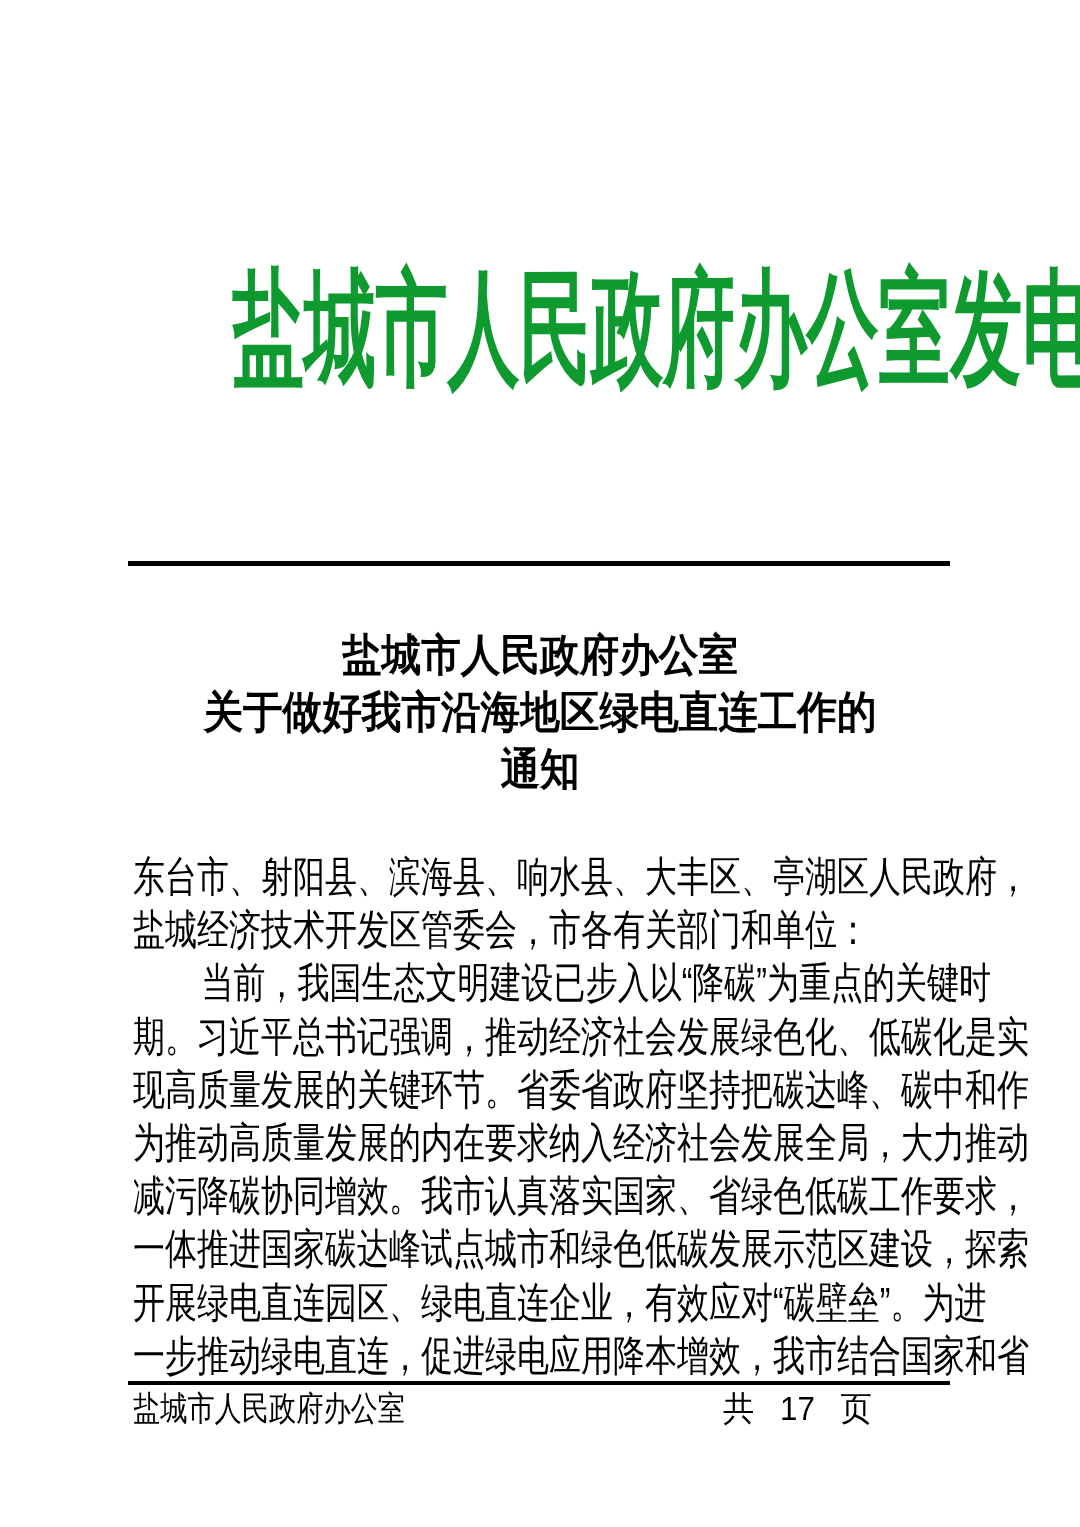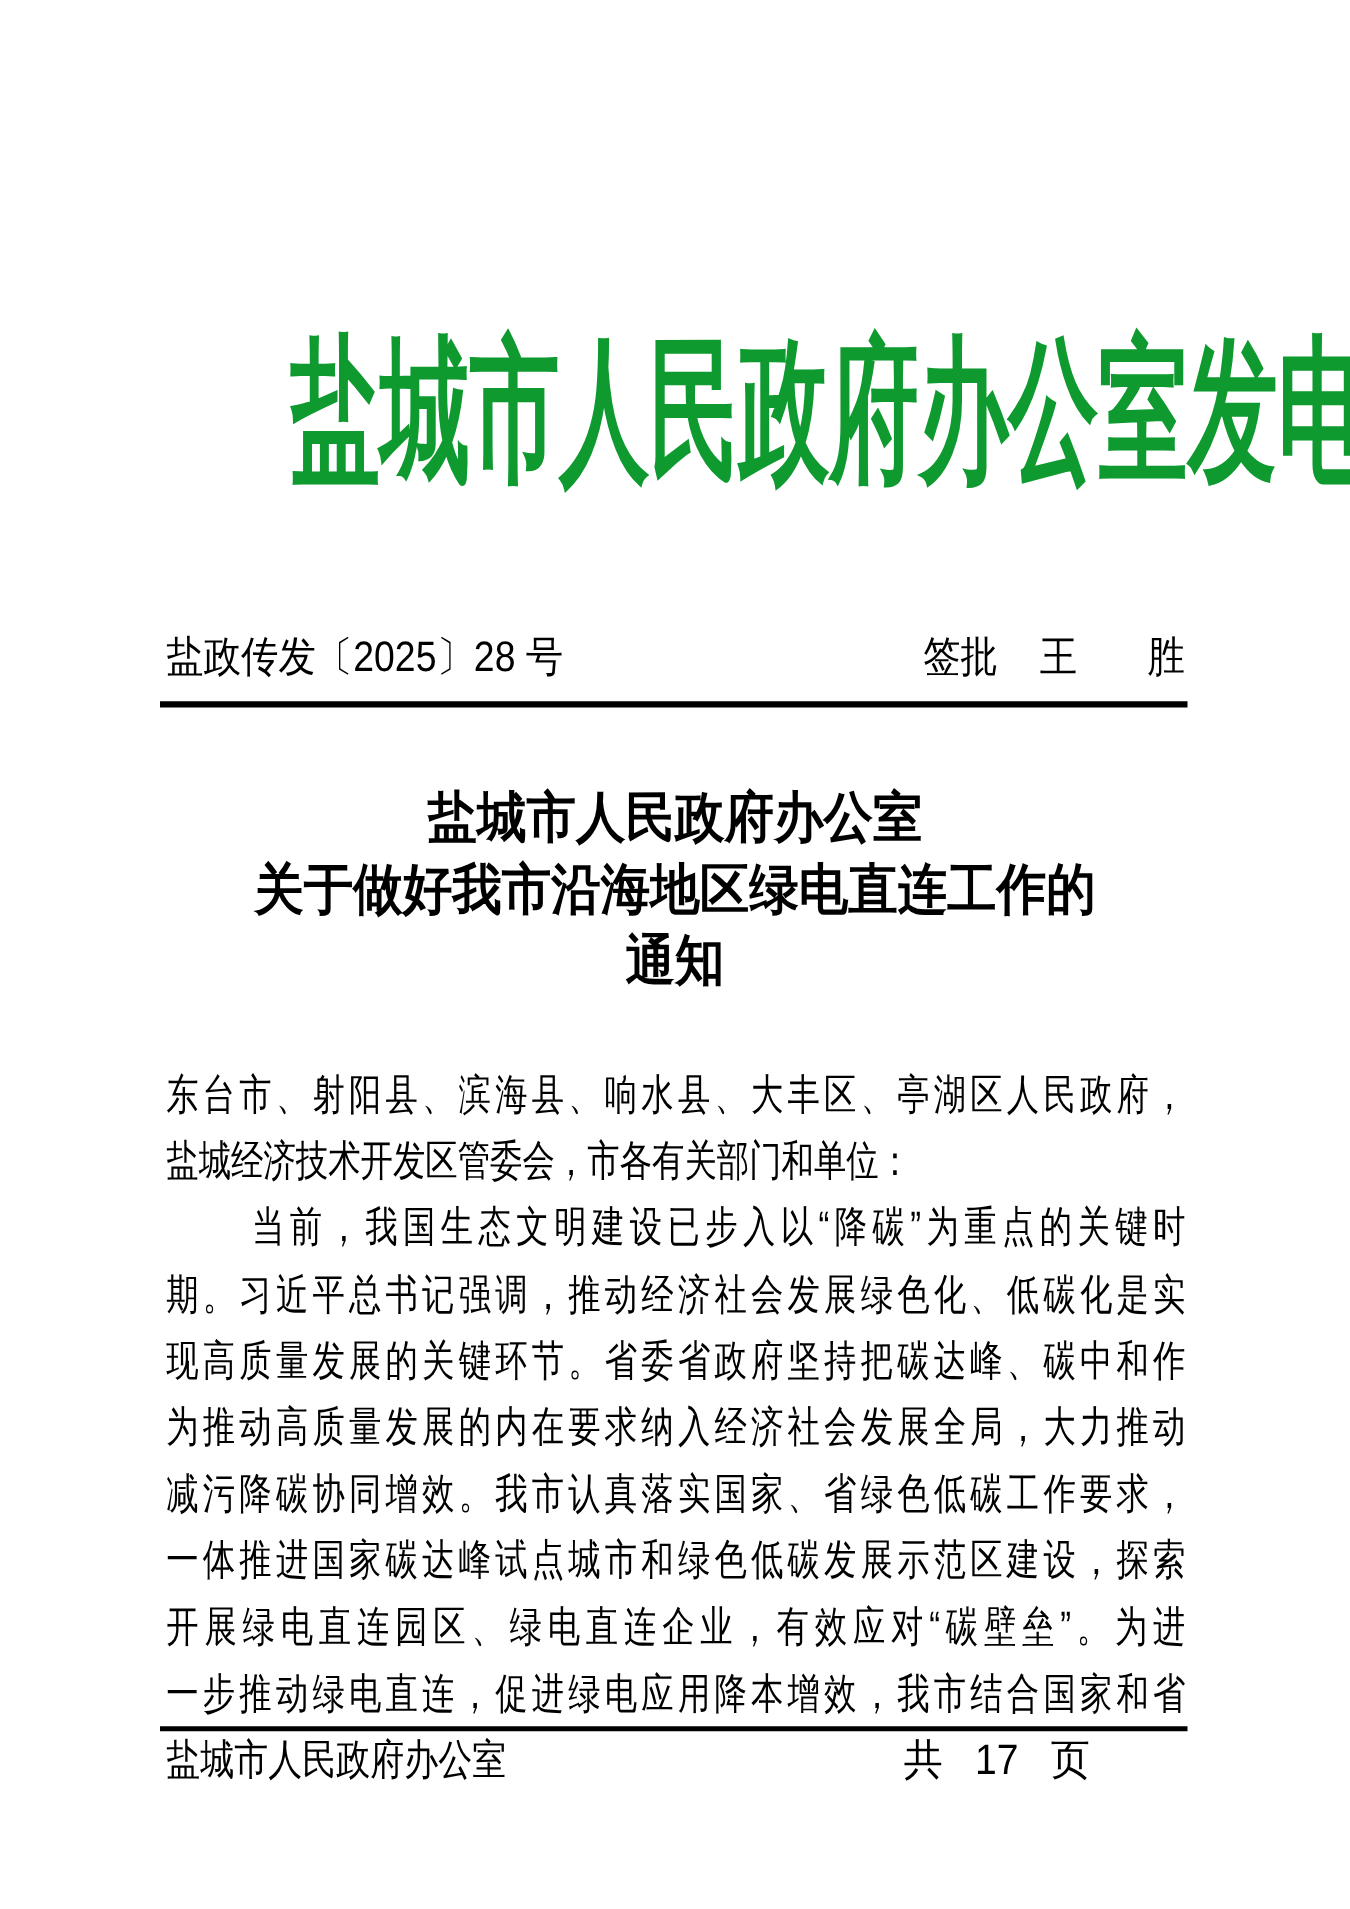--- a/index.html
+++ b/index.html
@@ -80,21 +80,21 @@
     transform: scaleX(0.90);
     transform-origin: 50% 0;
   }
 
   
   .body {
     position: absolute;
     top: 850px;
     left: 133px;
     width: 815px;
-    font-size: 34px;
+    font-size: 42px;
   }
   .line {
     width: 1070px;               
     height: 53.2px;
     line-height: 53.2px;
     white-space: nowrap;
     text-align: justify;
     text-align-last: justify;
     transform: scaleX(0.762);
     transform-origin: left center;
@@ -133,28 +133,20 @@
   }
   .pages .gap { margin-left: 28px; }
 </style>
 </head>
 <body>
 
 <div class="page">
 
   <div class="masthead">盐城市人民政府办公室发电</div>
 
-  <div class="docline">
-    <span class="docnum">盐政传发〔2025〕28 号</span>
-    <span class="approval">
-      <span>签批</span>
-      <span class="name-first">王</span>
-      <span class="name-second">胜</span>
-    </span>
-  </div>
 
   <div class="rule rule-top"></div>
 
   <div class="title">
     <div>盐城市人民政府办公室</div>
     <div>关于做好我市沿海地区绿电直连工作的</div>
     <div>通知</div>
   </div>
 
   <div class="body">

